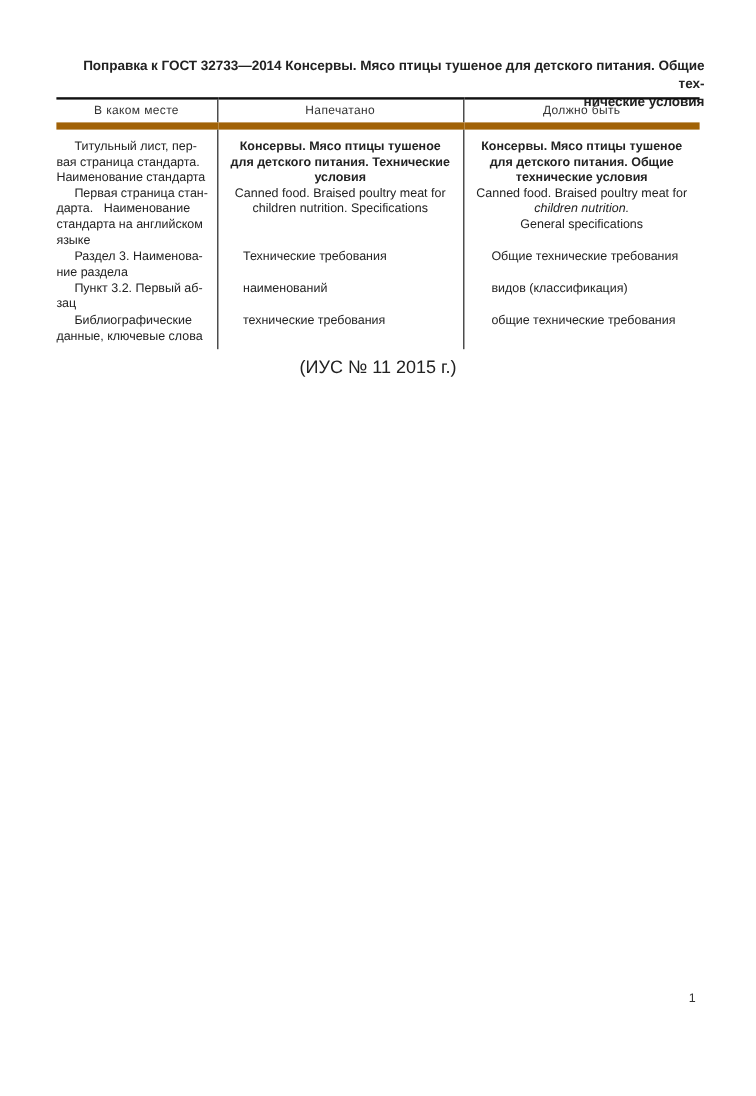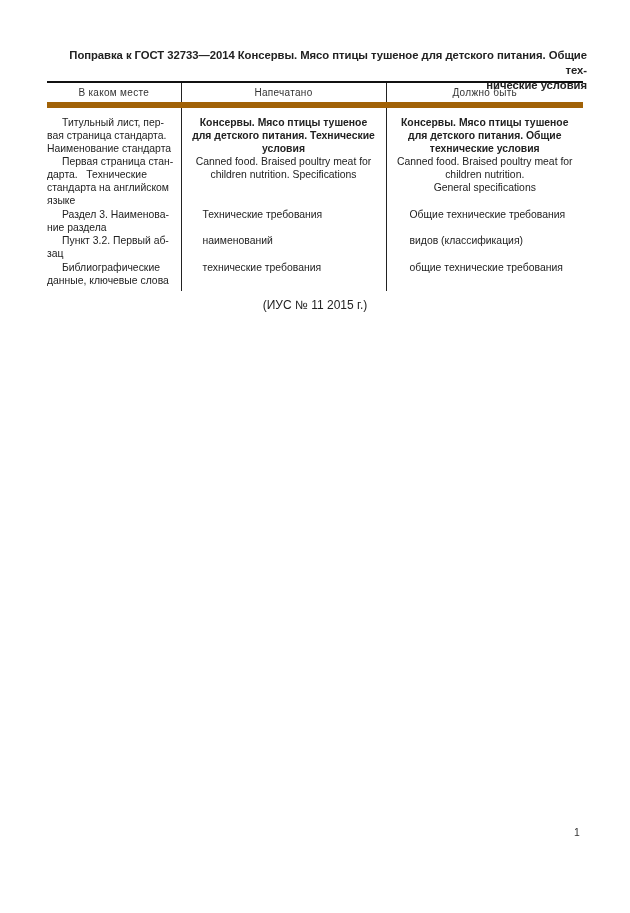--- a/index.html
+++ b/index.html
@@ -88,21 +88,21 @@
       left: 0; right: 0;
       text-align: center;
     }
     .bold { font-weight: bold; }
     .footnote {
       position: absolute;
       left: 0;
       width: 630px;
       top: 298px;
       text-align: center;
-      font-size: 12px;
+      font-size: 15px;
       color: #222;
     }
     .page-number {
       position: absolute;
       left: 574px;
       top: 827px;
       font-size: 10.4px;
       color: #333;
     }
   </style>
@@ -133,21 +133,21 @@
       <tr>
 
         <td class="place-cell">
           <div class="rows-wrap">
 
             <div class="abs-text" style="left:15px; top:8px;">Титульный лист, пер-</div>
             <div class="abs-text" style="left:0px; top:21px;">вая страница стандарта.</div>
             <div class="abs-text" style="left:0px; top:34px;">Наименование стандарта</div>
 
             <div class="abs-text" style="left:15px; top:47px;">Первая страница стан-</div>
-            <div class="abs-text" style="left:0px; top:60px; white-space:pre;">дарта.   Технические</div>
+            <div class="abs-text" style="left:0px; top:60px; white-space:pre;">дарта.   Наименование</div>
             <div class="abs-text" style="left:0px; top:73px;">стандарта на английском</div>
             <div class="abs-text" style="left:0px; top:86px;">языке</div>
 
             <div class="abs-text" style="left:15px; top:100px;">Раздел 3. Наименова-</div>
             <div class="abs-text" style="left:0px; top:113px;">ние раздела</div>
 
             <div class="abs-text" style="left:15px; top:126px;">Пункт 3.2. Первый аб-</div>
             <div class="abs-text" style="left:0px; top:139px;">зац</div>
 
             <div class="abs-text" style="left:15px; top:153px;">Библиографические</div>
@@ -167,21 +167,21 @@
             <div class="abs-text" style="left:21px; top:153px;">технические требования</div>
           </div>
         </td>
 
         <td class="should-cell">
           <div class="rows-wrap">
             <div class="center-block bold" style="top:8px;">Консервы. Мясо птицы тушеное</div>
             <div class="center-block bold" style="top:21px;">для детского питания. Общие</div>
             <div class="center-block bold" style="top:34px;">технические условия</div>
             <div class="center-block" style="top:47px;">Canned food. Braised poultry meat for</div>
-            <div class="center-block" style="top:60px;">children nutrition.</div>
+            <div class="center-block" style="top:60px;font-style:italic;">children nutrition.</div>
             <div class="center-block" style="top:73px;">General specifications</div>
             <div class="abs-text" style="left:23px; top:100px;">Общие технические требования</div>
             <div class="abs-text" style="left:23px; top:126px;">видов (классификация)</div>
             <div class="abs-text" style="left:23px; top:153px;">общие технические требования</div>
           </div>
         </td>
       </tr>
     </tbody>
   </table>
 

